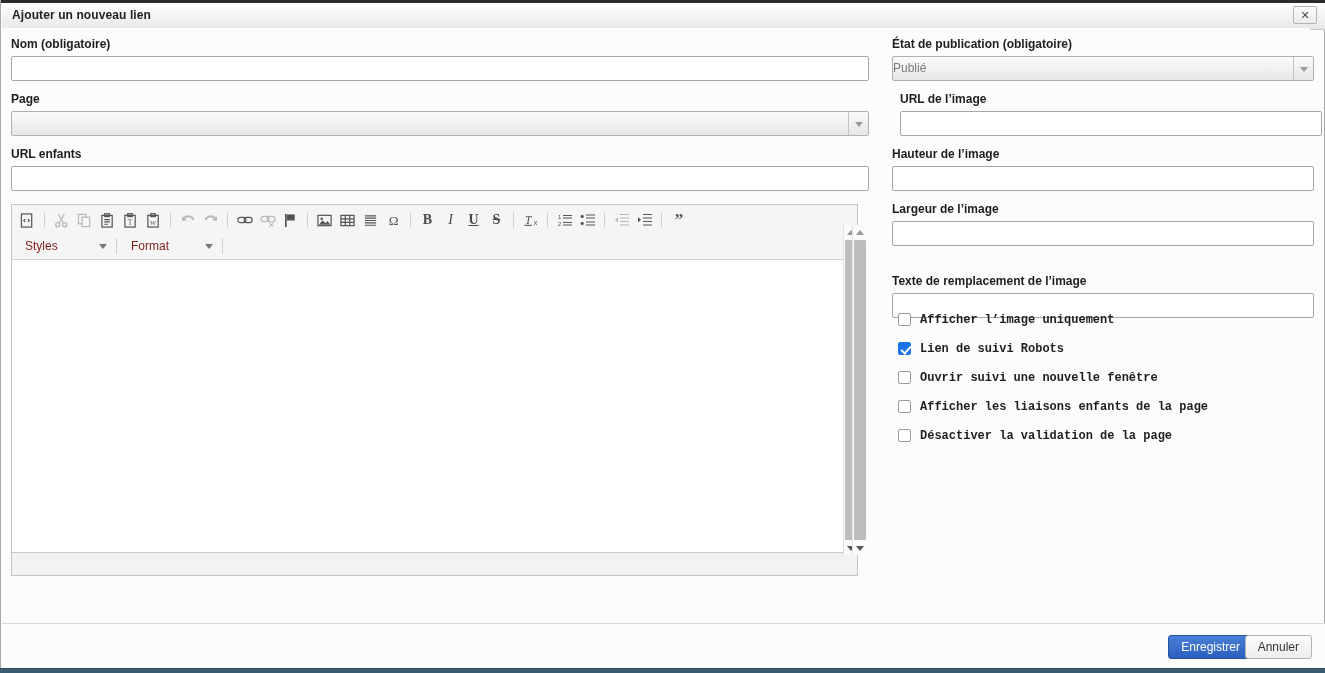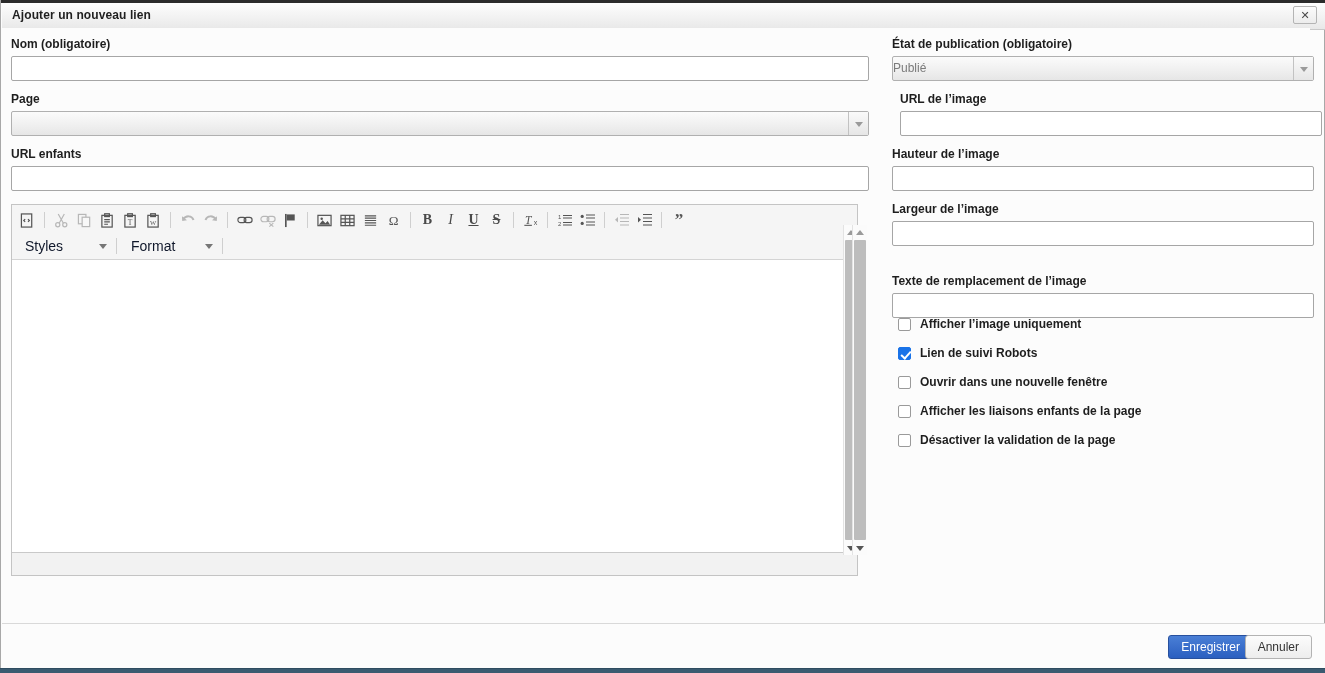--- a/index.html
+++ b/index.html
@@ -181,22 +181,22 @@
     color: #4a4a4a;
     font-family: "Liberation Serif", serif;
   }
   .tbcombo {
     height: 21px;
     min-width: 82px;
     display: flex;
     align-items: center;
     justify-content: space-between;
     padding: 0 4px 0 9px;
-    font-size: 14px;
-    color: #0f172a;
+    font-size: 12px;
+    color: #7f1d1d;
     cursor: pointer;
     border-radius: 2px;
     text-align: center;
   }
   .tbcombo .caret {
     width: 0; height: 0;
     border-left: 4px solid transparent;
     border-right: 4px solid transparent;
     border-top: 5px solid #767676;
     margin-left: 14px;
@@ -244,24 +244,25 @@
   .vscroll .thumb {
     position: absolute;
     left: 1px; width: 12px;
     background: #bdbdbd;
     border-radius: 1px;
   }
 
   
   .cbrow {
     display: flex;
-    align-items: flex-end;
+    align-items: flex-start;
     height: 18px;
     margin-bottom: 11px;
     cursor: pointer;
+    font-family: Liberation Mono, monospace;
   }
   .cbbox {
     width: 13px; height: 13px;
     border: 1px solid #9a9a9a;
     border-radius: 2px;
     background: #fff;
     box-sizing: border-box;
     margin-right: 9px;
     position: relative;
     flex: 0 0 13px;
@@ -584,21 +585,21 @@
           <div class="cbrow">
             <span class="cbbox"></span>
             <span class="cblabel">Afficher l’image uniquement</span>
           </div>
           <div class="cbrow">
             <span class="cbbox checked"></span>
             <span class="cblabel">Lien de suivi Robots</span>
           </div>
           <div class="cbrow">
             <span class="cbbox"></span>
-            <span class="cblabel">Ouvrir dans une nouvelle fenêtre</span>
+            <span class="cblabel">Ouvrir suivi une nouvelle fenêtre</span>
           </div>
           <div class="cbrow">
             <span class="cbbox"></span>
             <span class="cblabel">Afficher les liaisons enfants de la page</span>
           </div>
           <div class="cbrow">
             <span class="cbbox"></span>
             <span class="cblabel">Désactiver la validation de la page</span>
           </div>
         </div>

